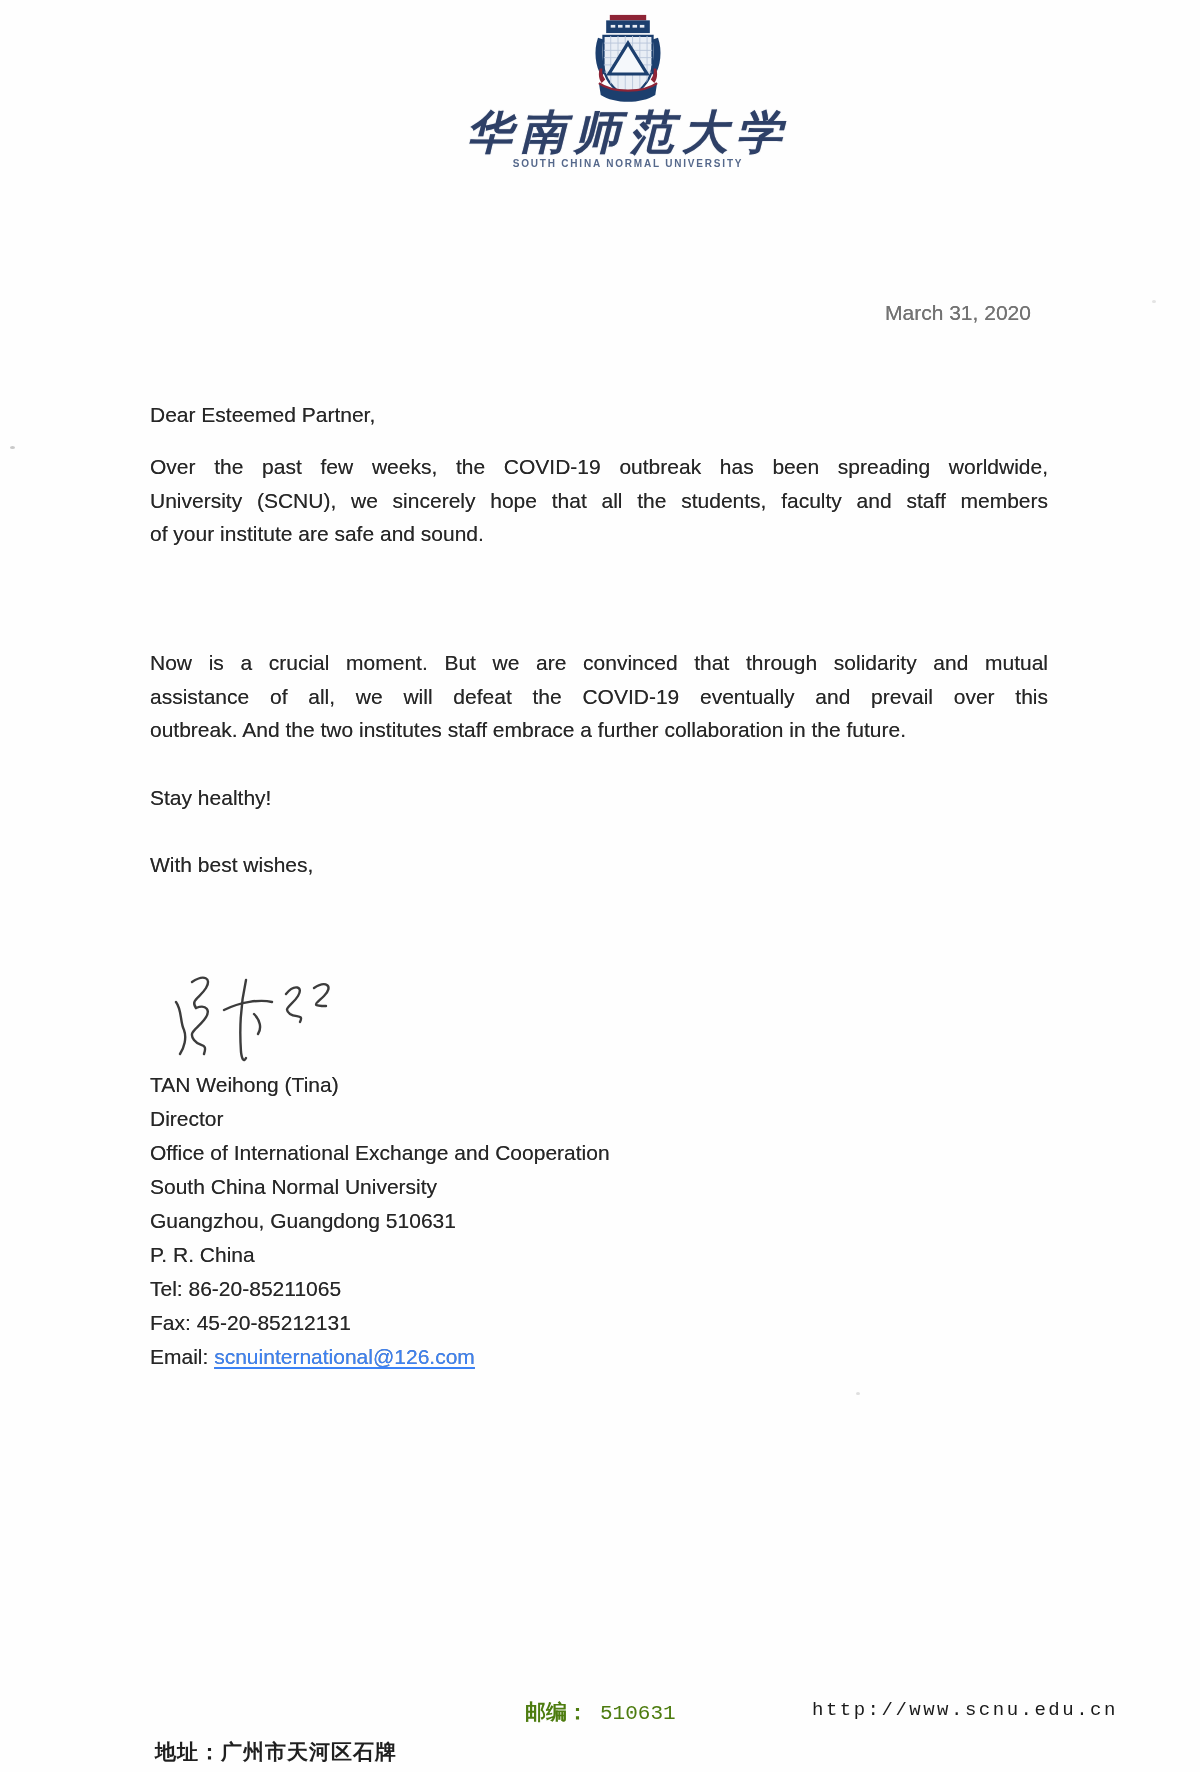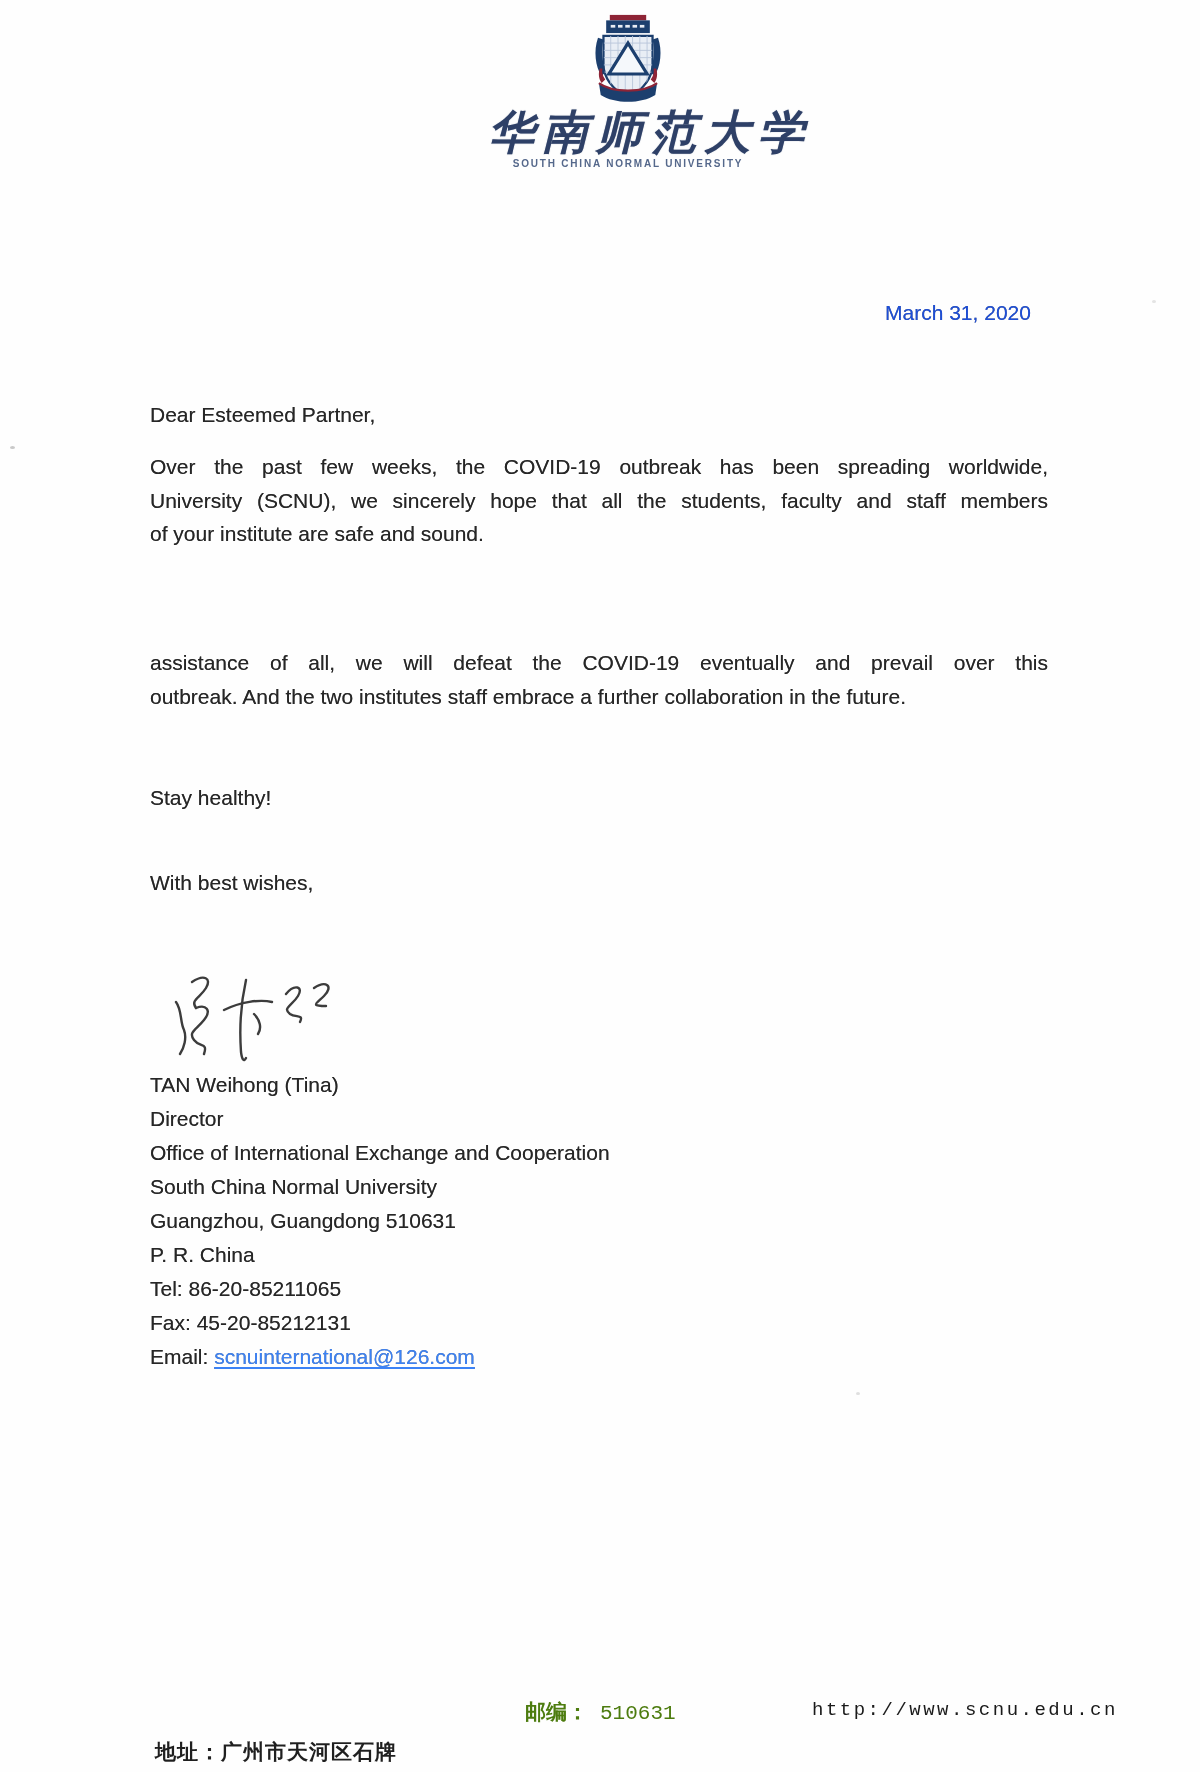--- a/index.html
+++ b/index.html
@@ -16,21 +16,21 @@
   }
 
   
   .crest {
     position: absolute;
     left: 586px; top: 14px;
     width: 84px; height: 100px;
   }
   .uni-name-zh {
     position: absolute;
-    left: 452px; top: 102px; width: 396px;
+    left: 430px; top: 102px; width: 396px;
     text-align: center;
     font-family: "DejaVu Sans", sans-serif;
     font-size: 46px;
     font-weight: bold;
     font-style: italic;
     letter-spacing: 8px;
     color: #2e4067;
     text-shadow: 0 0 1px rgba(46,64,103,0.5);
     white-space: nowrap;
   }
@@ -45,21 +45,21 @@
     white-space: nowrap;
   }
 
   
   .scan-text { text-shadow: 0 0 0.6px rgba(45,45,45,0.65); }
 
   .date {
     position: absolute;
     left: 885px; top: 301px;
     font-size: 21px;
-    color: #1d4ed8;
+    color: #737373;
   }
   .salutation {
     position: absolute;
     left: 150px; top: 403px;
     font-size: 21px;
   }
   .para {
     position: absolute;
     left: 150px; width: 898px;
     font-size: 21px;
@@ -72,21 +72,20 @@
 
   .stay-healthy {
     position: absolute;
     left: 150px; top: 786px;
     font-size: 21px;
   }
   .valediction {
     position: absolute;
     left: 150px; top: 853px;
     font-size: 21px;
-    margin-top: 18px;
   }
 
   
   .signature-svg {
     position: absolute;
     left: 162px; top: 968px;
     width: 190px; height: 100px;
   }
   .sig-block {
     position: absolute;
@@ -189,20 +188,21 @@
 
   <div class="salutation scan-text">Dear Esteemed Partner,</div>
 
   <div class="para para-1 scan-text">
     <div class="jline">Over the past few weeks, the COVID-19 outbreak has been spreading worldwide,</div>
     <div class="jline">University (SCNU), we sincerely hope that all the students, faculty and staff members</div>
     <div class="jline last">of your institute are safe and sound.</div>
   </div>
 
   <div class="para para-2 scan-text">
+    <div class="jline">Now is a crucial moment. But we are convinced that through solidarity and mutual</div>
     <div class="jline">assistance of all, we will defeat the COVID-19 eventually and prevail over this</div>
     <div class="jline last">outbreak. And the two institutes staff embrace a further collaboration in the future.</div>
   </div>
 
   <div class="stay-healthy scan-text">Stay healthy!</div>
   <div class="valediction scan-text">With best wishes,</div>
 
   <svg class="signature-svg" viewBox="0 0 190 100" aria-hidden="true">
     <g fill="none" stroke="#3c3c3c" stroke-width="2.4" stroke-linecap="round">
 

